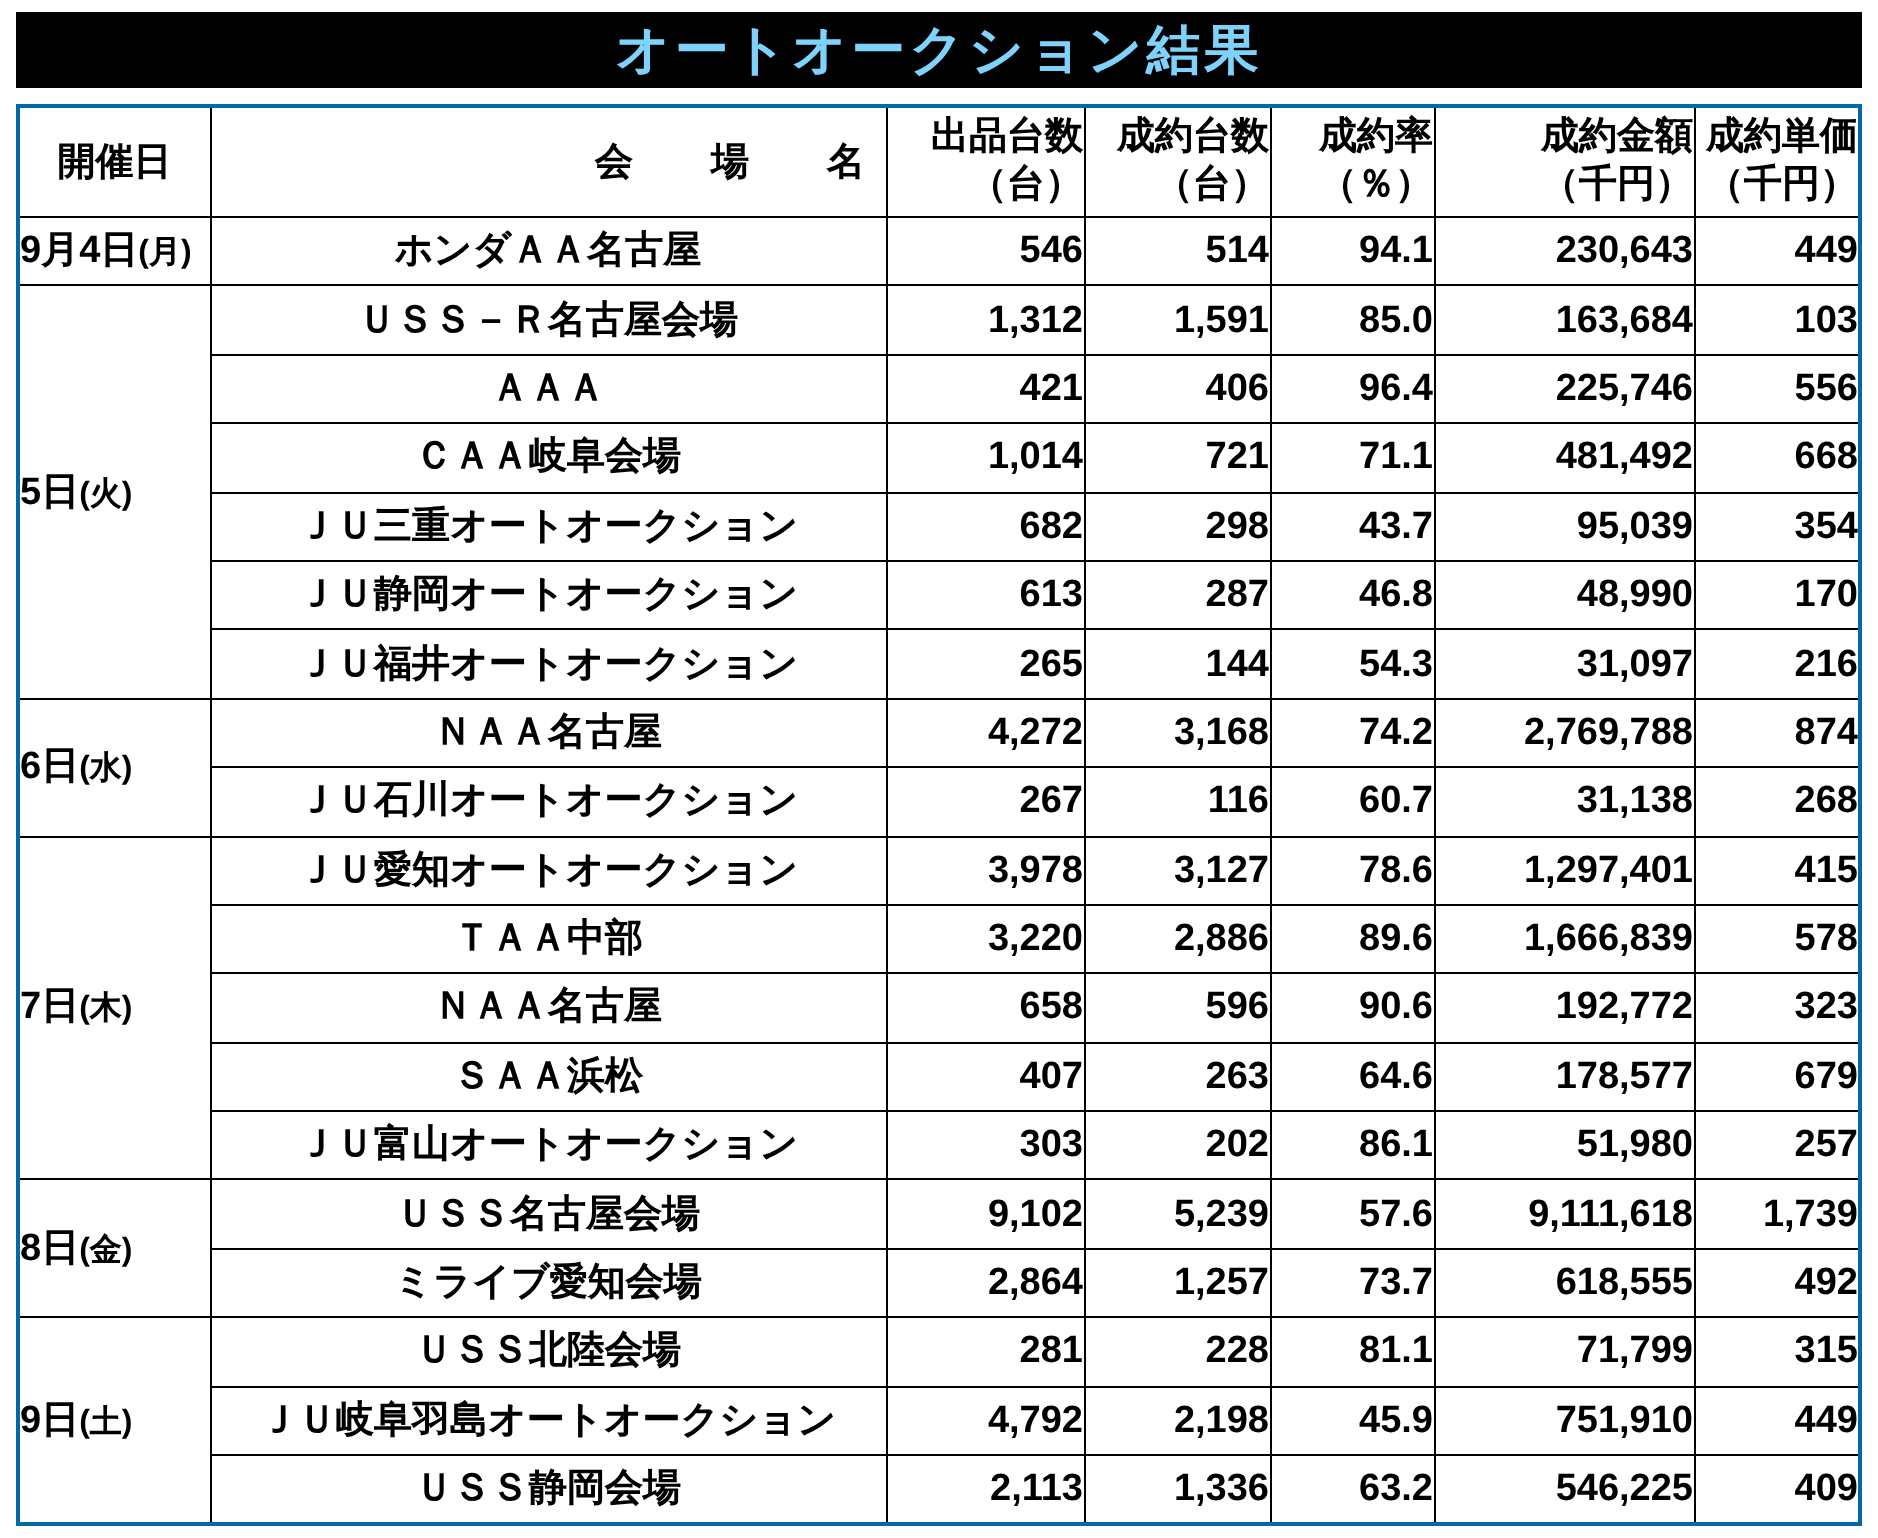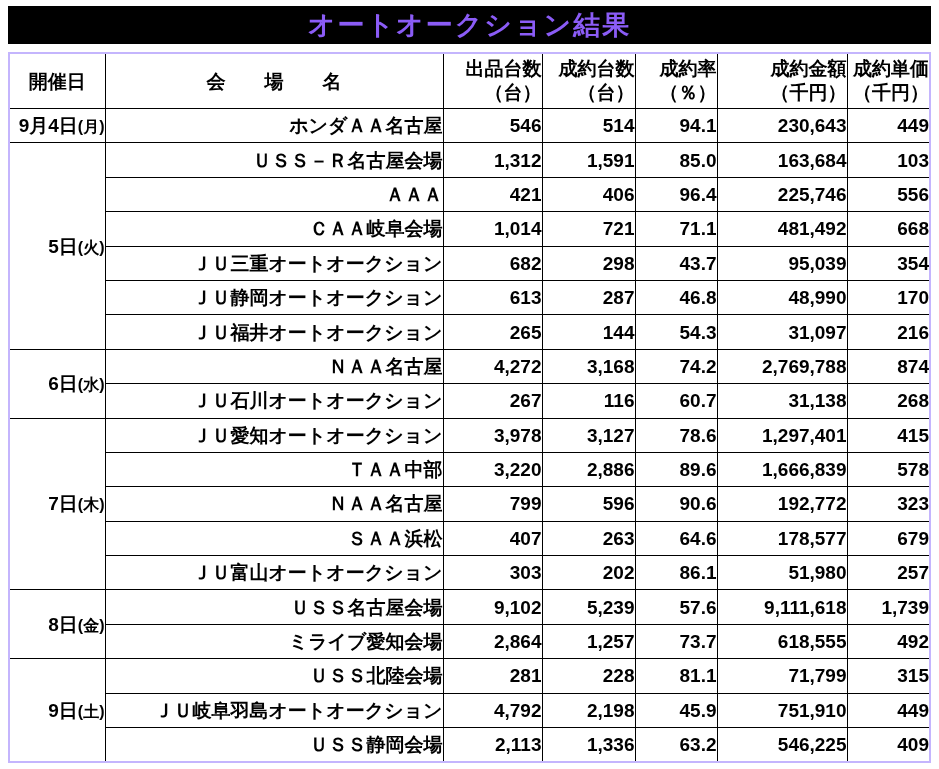--- a/index.html
+++ b/index.html
@@ -19,37 +19,37 @@
     width: 939px;
     height: 769px;
     box-sizing: border-box;
     padding: 0 8px;
   }
   
   .title-bar {
     margin: 6px 0 8px 0;
     height: 38px;
     background: #000000;
-    color: #8b5cf6;
+    color: #7dd3fc;
     display: flex;
     align-items: center;
     justify-content: center;
   }
   .title-bar .title-text {
     font-size: 27px;
     font-weight: bold;
     letter-spacing: 2px;
     line-height: 1;
   }
   
   table.auction {
     border-collapse: collapse;
     width: 923px;
     table-layout: fixed;
-    border: 2px solid #c4b5fd;
+    border: 2px solid #0369a1;
   }
   table.auction th,
   table.auction td {
     border: 1px solid #000000;
     padding: 0;
     font-size: 19px;
     line-height: 1;
     background: #ffffff;
   }
   
@@ -72,36 +72,37 @@
     display: flex;
     flex-direction: column;
     align-items: flex-end;
     justify-content: center;
     gap: 4px;
     line-height: 1.05;
   }
   thead th.venue-head {
     letter-spacing: 10px;
     padding-left: 10px;
+    text-align: right;
   }
   tbody td {
     height: 33.4px;
   }
   td.date-cell {
-    text-align: right;
+    text-align: left;
     vertical-align: middle;
     font-weight: bold;
     font-size: 20px;
     white-space: nowrap;
   }
   td.date-cell .small {
     font-size: 16px;
   }
   td.venue-cell {
-    text-align: right;
+    text-align: center;
     vertical-align: middle;
     font-weight: bold;
     font-size: 20px;
     padding-left: 18px;
     white-space: nowrap;
   }
   td.num-cell {
     text-align: right;
     vertical-align: middle;
     font-weight: bold;
@@ -265,21 +266,21 @@
         <tr>
           <td class="venue-cell">ＴＡＡ中部</td>
           <td class="num-cell">3,220</td>
           <td class="num-cell">2,886</td>
           <td class="num-cell">89.6</td>
           <td class="num-cell">1,666,839</td>
           <td class="num-cell">578</td>
         </tr>
         <tr>
           <td class="venue-cell">ＮＡＡ名古屋</td>
-          <td class="num-cell">799</td>
+          <td class="num-cell">658</td>
           <td class="num-cell">596</td>
           <td class="num-cell">90.6</td>
           <td class="num-cell">192,772</td>
           <td class="num-cell">323</td>
         </tr>
         <tr>
           <td class="venue-cell">ＳＡＡ浜松</td>
           <td class="num-cell">407</td>
           <td class="num-cell">263</td>
           <td class="num-cell">64.6</td>

